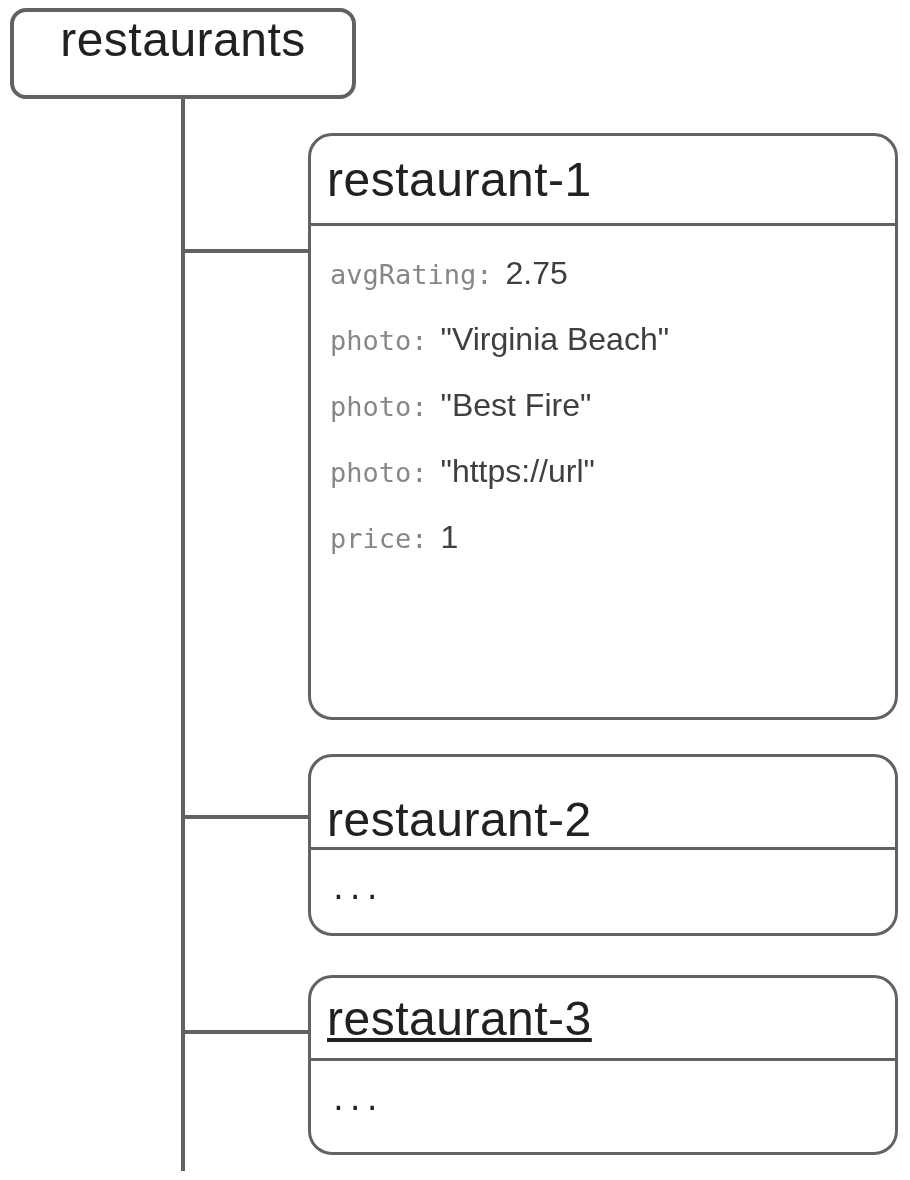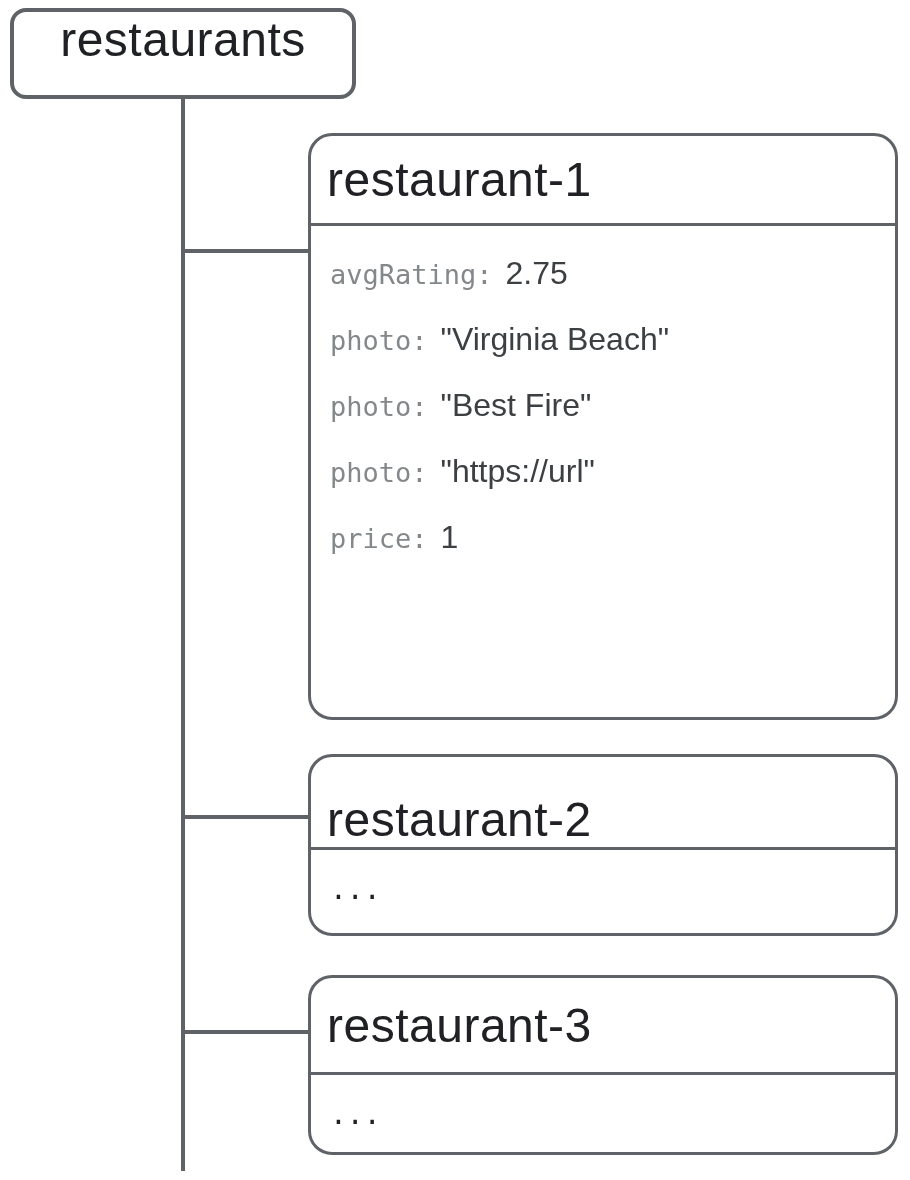--- a/index.html
+++ b/index.html
@@ -74,21 +74,21 @@
     border-bottom: 3.5px solid #5f6368;
     display: flex;
     align-items: center;
     padding-left: 16px;
     font-size: 48px;
     color: #202124;
     letter-spacing: 0.5px;
   }
   .card-1 .card-header { height: 90px; }
   .card-2 .card-header { height: 93px; align-items: flex-end; }
-  .card-3 .card-header { height: 97px; }
+  .card-3 .card-header { height: 83px; text-decoration: underline; }
 
   .card-body {
     box-sizing: border-box;
     padding: 33px 0 0 19px;
     display: flex;
     flex-direction: column;
     gap: 36px;
   }
   .field-row {
     display: flex;

